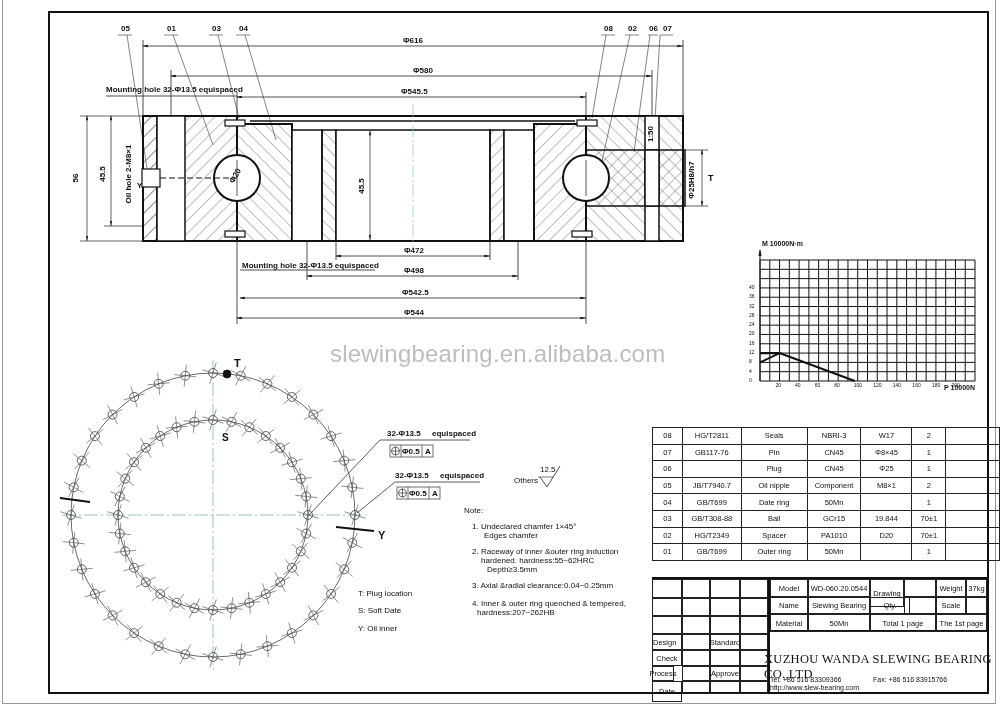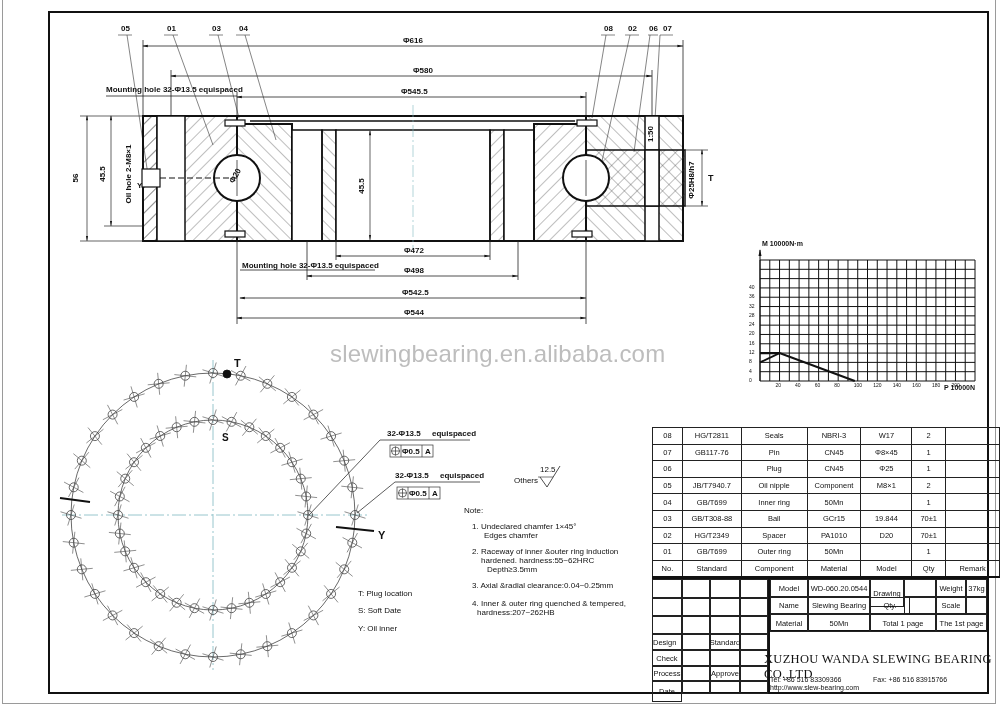--- a/index.html
+++ b/index.html
@@ -545,21 +545,21 @@
         <td>JB/T7940.7</td>
         <td>Oil nipple</td>
         <td>Component</td>
         <td>M8×1</td>
         <td>2</td>
         <td></td>
       </tr>
       <tr>
         <td>04</td>
         <td>GB/T699</td>
-        <td>Inner ring</td>
+        <td>Date ring</td>
         <td>50Mn</td>
         <td></td>
         <td>1</td>
         <td></td>
       </tr>
       <tr>
         <td>03</td>
         <td>GB/T308-88</td>
         <td>Ball</td>
         <td>GCr15</td>
@@ -577,29 +577,20 @@
         <td></td>
       </tr>
       <tr>
         <td>01</td>
         <td>GB/T699</td>
         <td>Outer ring</td>
         <td>50Mn</td>
         <td></td>
         <td>1</td>
         <td></td>
-      </tr>
-      <tr class="hdr">
-        <td>No.</td>
-        <td>Standard</td>
-        <td>Component</td>
-        <td>Material</td>
-        <td>Model</td>
-        <td>Qty</td>
-        <td>Remark</td>
       </tr>
     </tbody>
 </table>
 
 <div class="tbox">
 
   <div class="cell" style="left:0;top:0;width:30px;height:19px"></div>
   <div class="cell" style="left:30px;top:0;width:28px;height:19px"></div>
   <div class="cell" style="left:58px;top:0;width:30px;height:19px"></div>
   <div class="cell" style="left:88px;top:0;width:28px;height:19px"></div>
@@ -613,21 +604,21 @@
   <div class="cell" style="left:88px;top:37px;width:28px;height:18px"></div>
 
   <div class="cell" style="left:0;top:55px;width:30px;height:16px;justify-content:flex-start">Design</div>
   <div class="cell" style="left:30px;top:55px;width:28px;height:16px"></div>
   <div class="cell" style="left:58px;top:55px;width:30px;height:16px">Standard</div>
   <div class="cell" style="left:88px;top:55px;width:28px;height:16px"></div>
   <div class="cell" style="left:0;top:71px;width:30px;height:16px">Check</div>
   <div class="cell" style="left:30px;top:71px;width:28px;height:16px"></div>
   <div class="cell" style="left:58px;top:71px;width:30px;height:16px"></div>
   <div class="cell" style="left:88px;top:71px;width:28px;height:16px"></div>
-  <div class="cell" style="left:0;top:87px;width:30px;height:15px">Process</div>
+  <div class="cell" style="left:0;top:87px;width:22px;height:15px">Process</div>
   <div class="cell" style="left:30px;top:87px;width:28px;height:15px"></div>
   <div class="cell" style="left:58px;top:87px;width:30px;height:15px">Approve</div>
   <div class="cell" style="left:88px;top:87px;width:28px;height:15px"></div>
   <div class="cell" style="left:0;top:102px;width:30px;height:21px">Date</div>
   <div class="cell" style="left:30px;top:102px;width:28px;height:13px"></div>
   <div class="cell" style="left:58px;top:102px;width:30px;height:13px"></div>
   <div class="cell" style="left:88px;top:102px;width:28px;height:13px"></div>
 
   <div style="position:absolute;left:116px;top:0;width:219px;height:53px;border-left:2px solid #111;border-bottom:2px solid #111;box-sizing:border-box"></div>
   <div class="cell" style="left:118px;top:0;width:38px;height:18px">Model</div>

